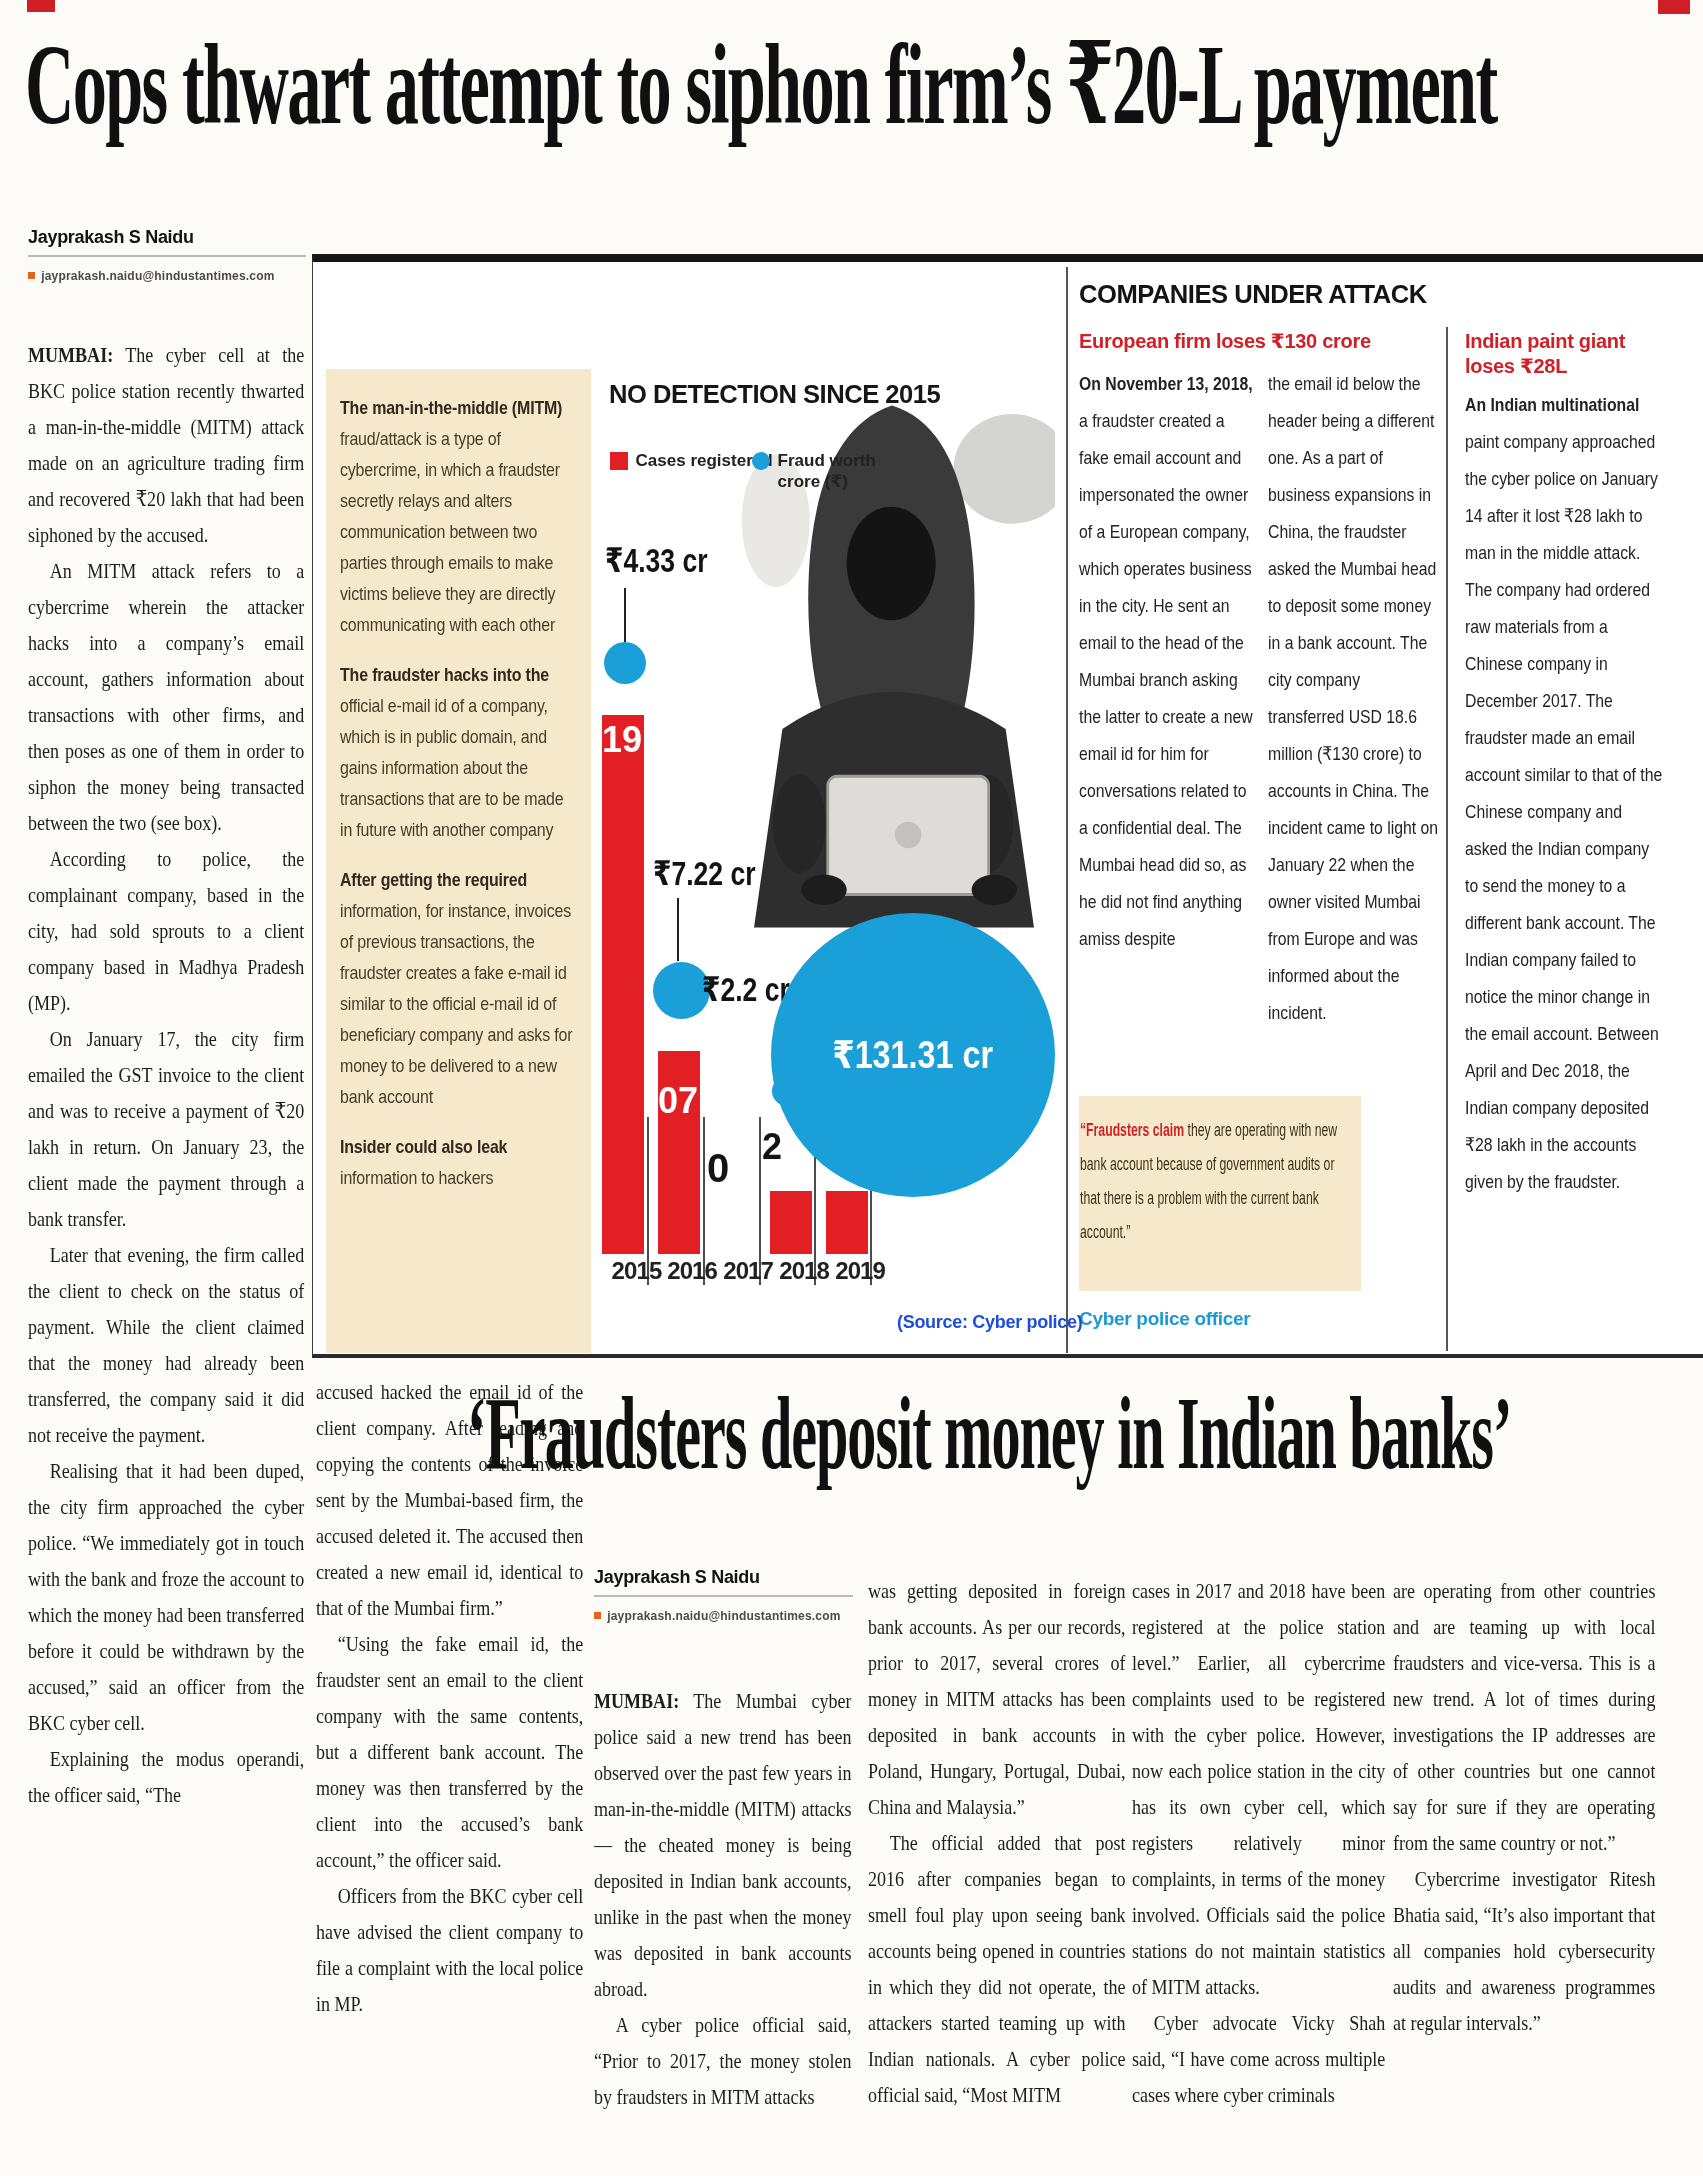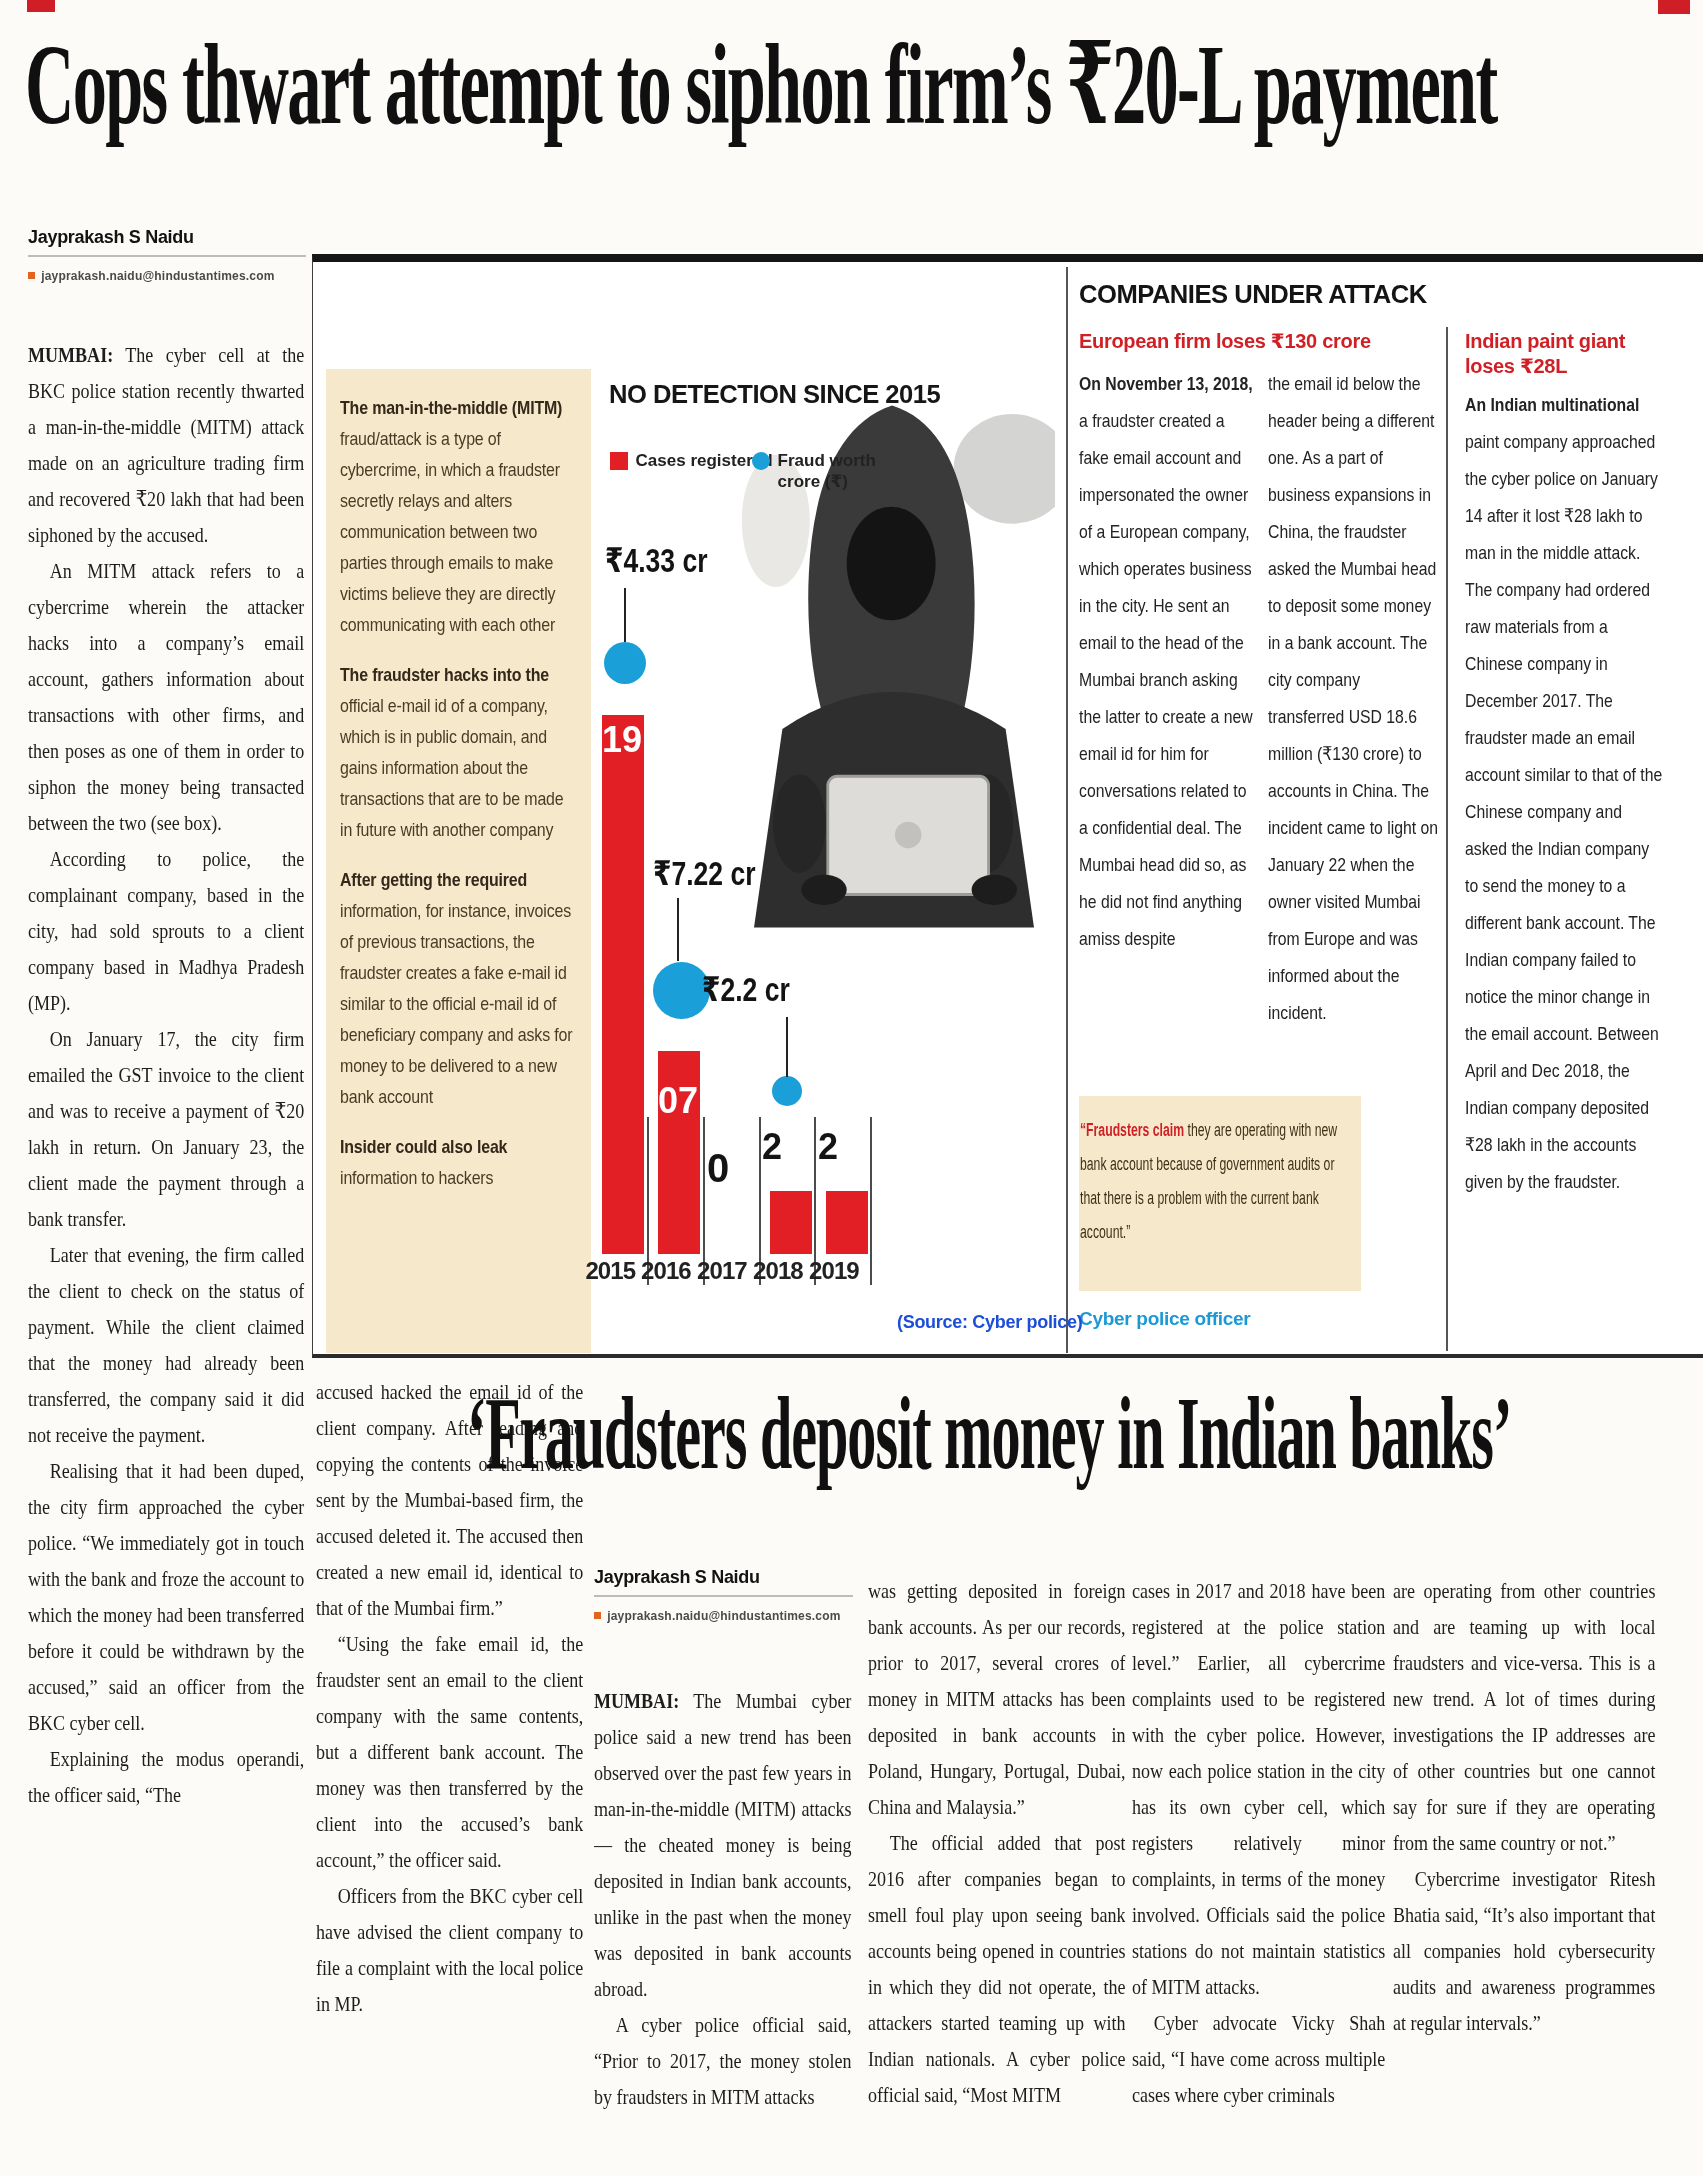--- a/index.html
+++ b/index.html
@@ -67,21 +67,21 @@
   .legend-item{position:absolute;display:flex;gap:7.6px;align-items:flex-start;z-index:3}
   .li-1{left:610px;top:450px}.li-2{left:752px;top:450px}
   .legend-swatch{width:18px;height:18px;flex:none;margin-top:1.9px}
   .legend-swatch.red{background:#e31f26}
   .legend-swatch.blue{background:#1b9fd8;border-radius:50%}
   .legend-label{font-family:"Liberation Sans","DejaVu Sans",sans-serif;font-weight:700;
      font-size:17px;line-height:21px;color:#222;width:114px}
   #chart-plot{left:558px;top:374px;width:530px;height:984px;z-index:2}
   #chart-plot .bar{position:absolute;width:42px;background:#e31f26}
   #chart-plot .sep{position:absolute;width:1.9px;background:#4c4c4c}
-  #chart-plot .year{position:absolute;text-align:left;font:700 24px/1 "Liberation Sans","DejaVu Sans",sans-serif;color:#222;letter-spacing:-0.9px}
+  #chart-plot .year{position:absolute;text-align:right;font:700 24px/1 "Liberation Sans","DejaVu Sans",sans-serif;color:#222;letter-spacing:-0.9px}
   #chart-plot .bar-num{position:absolute;font:700 36px/1 "Liberation Sans","DejaVu Sans",sans-serif}
   #chart-plot .bar-num.in{color:#fff}
   #chart-plot .bar-num.out{color:#141414}
   #chart-plot .bubble{position:absolute;border-radius:50%;background:#1b9fd8;display:flex;align-items:center;justify-content:center}
   #chart-plot .big-label{color:#fff;font:700 38px/1 "Liberation Sans","DejaVu Sans",sans-serif;transform:scaleX(.85);white-space:nowrap}
   #chart-plot .fraud-label{position:absolute;font:700 34px/1.1 "Liberation Sans","DejaVu Sans",sans-serif;color:#131313;
      white-space:nowrap;transform:scaleX(.78);transform-origin:left top}
   #chart-plot .conn{position:absolute;width:1.9px;background:#222}
   .chart-source{left:897px;top:1312px;font-weight:700;font-size:18px;color:#1d4ed8;letter-spacing:-0.3px;z-index:3}
 
@@ -188,20 +188,23 @@
       <div class="year" style="left: 195px; top: 885px; width: 76px;">2018</div>
       <div class="bar" style="left: 212px; top: 817px; height: 63px;"></div>
       <div class="bar-num out" style="left: 204px; top: 755px; width: 57px;">2</div>
       <div class="bubble" style="left: 214px; top: 702px; width: 30px; height: 30px;"></div>
       <div class="fraud-label" style="left: 144px; top: 597px;">₹2.2 cr</div>
       <div class="conn" style="left: 228px; top: 643px; height: 60px;"></div>
       <div class="sep" style="left: 312px; top: 743px; height: 168px;"></div>
       <div class="year" style="left: 251px; top: 885px; width: 76px;">2019</div>
       <div class="bar" style="left: 268px; top: 817px; height: 63px;"></div>
       <div class="bar-num out" style="left: 260px; top: 755px; width: 57px;">2</div>
+      <div class="bubble" style="left: 213px; top: 539px; width: 284px; height: 284px;">
+        <div class="big-label">₹131.31 cr</div>
+      </div>
     </div>
   <div class="abs sans chart-source">(Source: Cyber police)</div>
 
   <div class="abs sans companies-title">COMPANIES UNDER ATTACK</div>
   <div class="abs sans red-sub" style="left:1079px;top:329px">European firm loses ₹130 crore</div>
   <div class="abs sans c-col cc-a">
     <b>On November 13, 2018,</b><span> a fraudster created a fake email account and impersonated the owner of a European company, which operates business in the city. He sent an email to the head of the Mumbai branch asking the latter to create a new email id for him for conversations related to a confidential deal. The Mumbai head did so, as he did not find anything amiss despite</span>
   </div>
   <div class="abs sans c-col cc-b">
     <span>the email id below the header being a different one. As a part of business expansions in China, the fraudster asked the Mumbai head to deposit some money in a bank account. The city company transferred USD 18.6 million (₹130 crore) to accounts in China. The incident came to light on January 22 when the owner visited Mumbai from Europe and was informed about the incident.</span>

